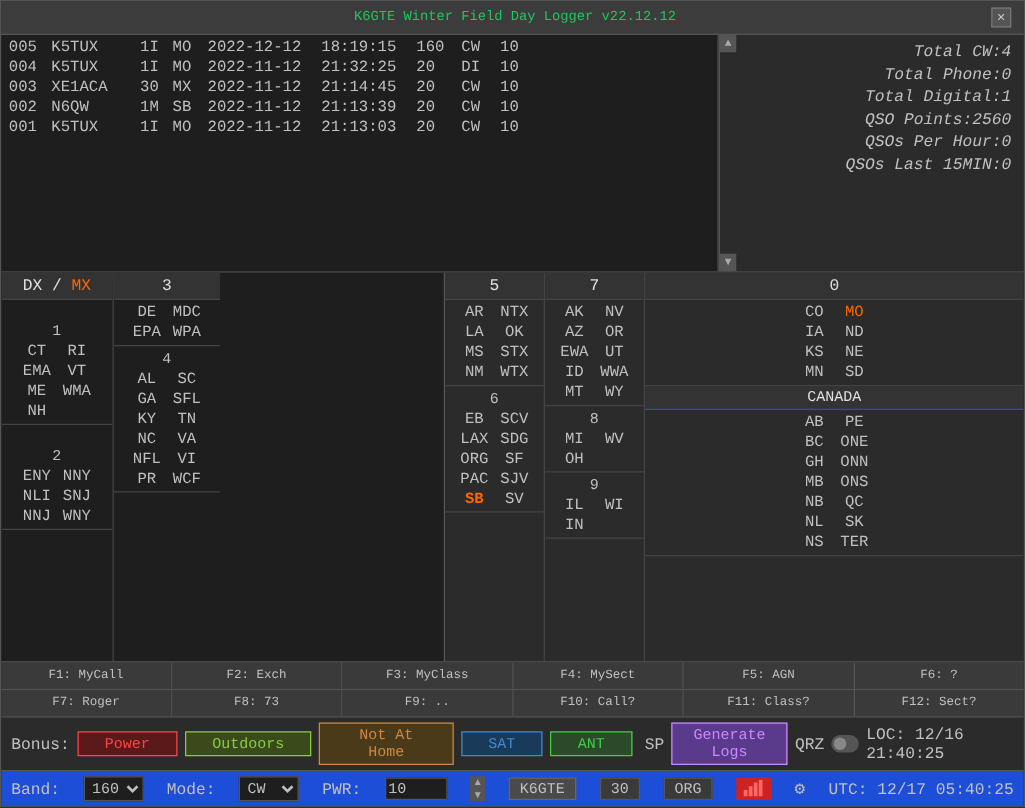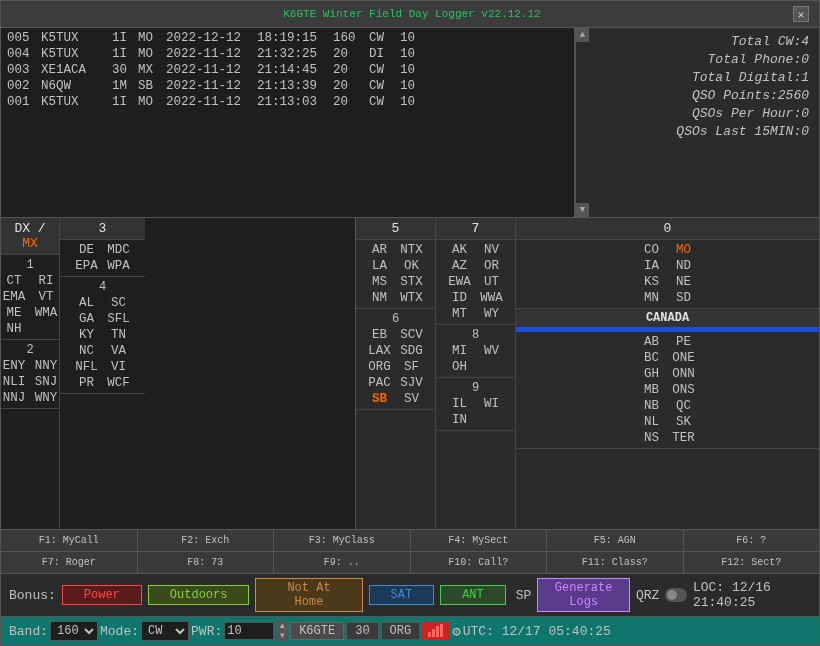--- a/index.html
+++ b/index.html
@@ -194,21 +194,22 @@
     }
     .section-item {
       color: #c0c0c0;
       font-size: 12.5px;
       padding: 1px 2px;
       min-width: 28px;
       text-align: center;
     }
     
     .dx-col {
-      width: 59px;
+      width: 90px;
+      gap: 15px;
     }
     .dx-mx-header {
       text-align: center;
       padding: 3px 2px;
       font-size: 13px;
       border-bottom: 1px solid #444;
       background: #333;
       color: #e0e0e0;
     }
     .mx-text { color: #ff6600; }
@@ -282,24 +283,25 @@
       border-radius: 50%;
       position: absolute;
       left: 2px;
     }
     .loc-info { color: #c0c0c0; margin-left: auto; }
     
     .status-row {
       display: flex;
       align-items: center;
       padding: 4px 8px;
-      background: #0f766e;
+      background: #1d4ed8;
       border-top: 1px solid #555;
-      gap: 2px;
+      gap: 16px;
       flex-shrink: 0;
+      justify-content: space-between;
     }
     .status-label { color: #c0c0c0; }
     .band-select {
       background: #1e1e1e;
       border: 1px solid #555;
       color: #c0c0c0;
       font-family: 'Courier New', monospace;
       font-size: 12px;
       padding: 1px 2px;
     }
@@ -369,22 +371,21 @@
     }
     .utc-display {
       color: #c0c0c0;
     }
     .canada-header {
       background: #333;
       color: #e0e0e0;
       text-align: center;
       padding: 2px 4px;
       font-size: 12px;
-      border-bottom: 5px solid #1d4ed8;
-      font-weight: bold;
+      border-bottom: 1px solid #1d4ed8;
     }
     .sb-highlighted {
       color: #ff6600 !important;
       font-weight: bold;
     }
     .mo-highlighted {
       color: #ff6600 !important;
     }
   </style>
 </head>

